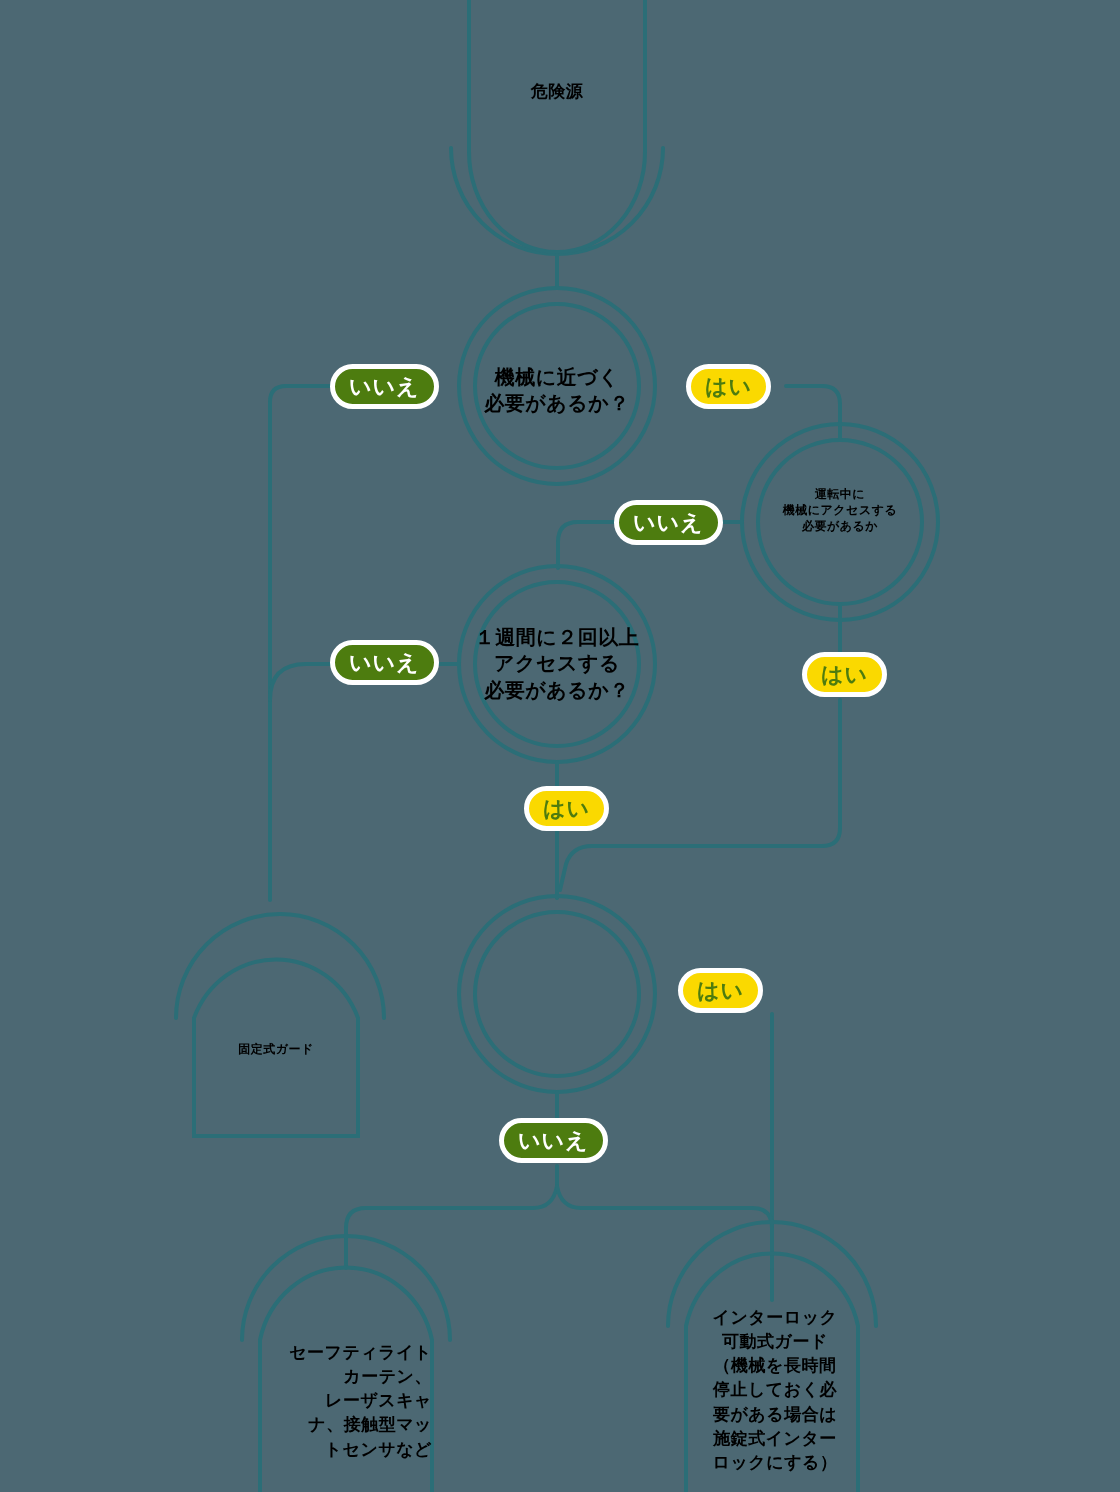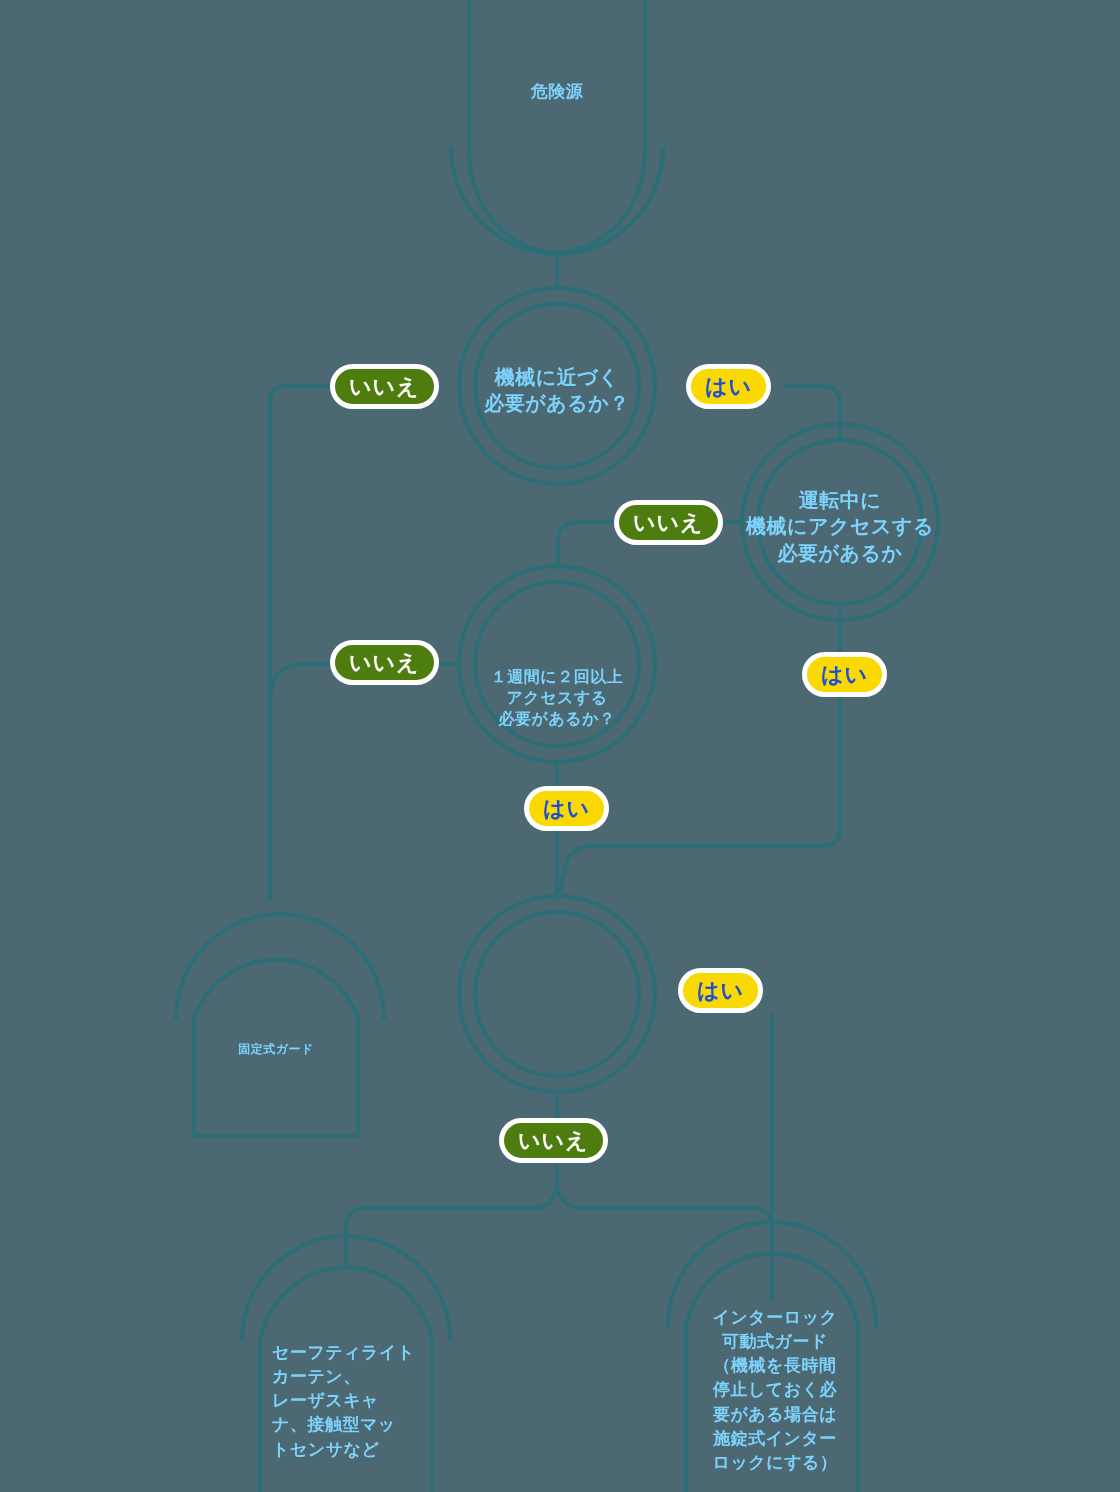--- a/index.html
+++ b/index.html
@@ -9,41 +9,41 @@
     background:#4C6873;
     font-family:"DejaVu Sans","Liberation Sans",sans-serif;
     overflow:hidden;
     position:relative;
   }
   #stage{position:absolute;left:0;top:0;width:1120px;height:1492px;}
   svg#wires{position:absolute;left:0;top:0;width:1120px;height:1492px;}
 
   .node-label{
     position:absolute;
-    color:#7dd3fc;
+    color:#000000;
     font-weight:bold;
     text-align:center;
     line-height:1.32;
     letter-spacing:0.5px;
     white-space:pre-line;
     pointer-events:none;
   }
   .badge{
     position:absolute;
     display:flex;align-items:center;justify-content:center;
     border:5px solid #FFFFFF;
     border-radius:999px;
     font-weight:bold;
     letter-spacing:1px;
     box-sizing:border-box;
     line-height:1;
     padding:0 14px;
   }
   .badge.no{ background:#4d7c0f; color:#FFFFFF; }
-  .badge.yes{ background:#FAD900; color:#1d4ed8; }
+  .badge.yes{ background:#FAD900; color:#4d7c0f; }
 </style>
 </head>
 <body>
 
 <div id="stage">
 
   <svg id="wires" viewBox="0 0 1120 1492">
     <g fill="none" stroke="#2B6E77" stroke-width="4" stroke-linecap="round">
 
       <path d="M451 148 A106 106 0 0 0 663 148"></path>
@@ -93,32 +93,32 @@
       <path d="M668 1326 A104 104 0 0 1 876 1326"></path>
       <path d="M686 1492 L686 1326 A88 92 0 0 1 858 1326 L858 1492"></path>
     </g>
   </svg>
 
   <div class="node-label" style="left:457px;top:80px;width:200px;font-size:17px;">危険源</div>
 
   <div class="node-label" style="left:457px;top:364px;width:200px;font-size:20px;">機械に近づく
 必要があるか？</div>
 
-  <div class="node-label" style="left:735px;top:487px;width:210px;font-size:20px;">運転中に
+  <div class="node-label" style="left:735px;top:487px;width:210px;font-size:12px;">運転中に
 機械にアクセスする
 必要があるか</div>
 
-  <div class="node-label" style="left:452px;top:666px;width:210px;font-size:16px;">１週間に２回以上
+  <div class="node-label" style="left:452px;top:624px;width:210px;font-size:20px;">１週間に２回以上
 アクセスする
 必要があるか？</div>
 
 
   <div class="node-label" style="left:176px;top:1042px;width:200px;font-size:12px;">固定式ガード</div>
 
-  <div class="node-label" style="left:272px;top:1340px;width:160px;font-size:17px;text-align:left;line-height:1.42;">セーフティライト
+  <div class="node-label" style="left:272px;top:1340px;width:160px;font-size:17px;text-align:right;line-height:1.42;">セーフティライト
 カーテン、
 レーザスキャ
 ナ、接触型マッ
 トセンサなど</div>
 
   <div class="node-label" style="left:700px;top:1305px;width:150px;font-size:17px;line-height:1.42;">インターロック
 可動式ガード
 （機械を長時間
 停止しておく必
 要がある場合は

